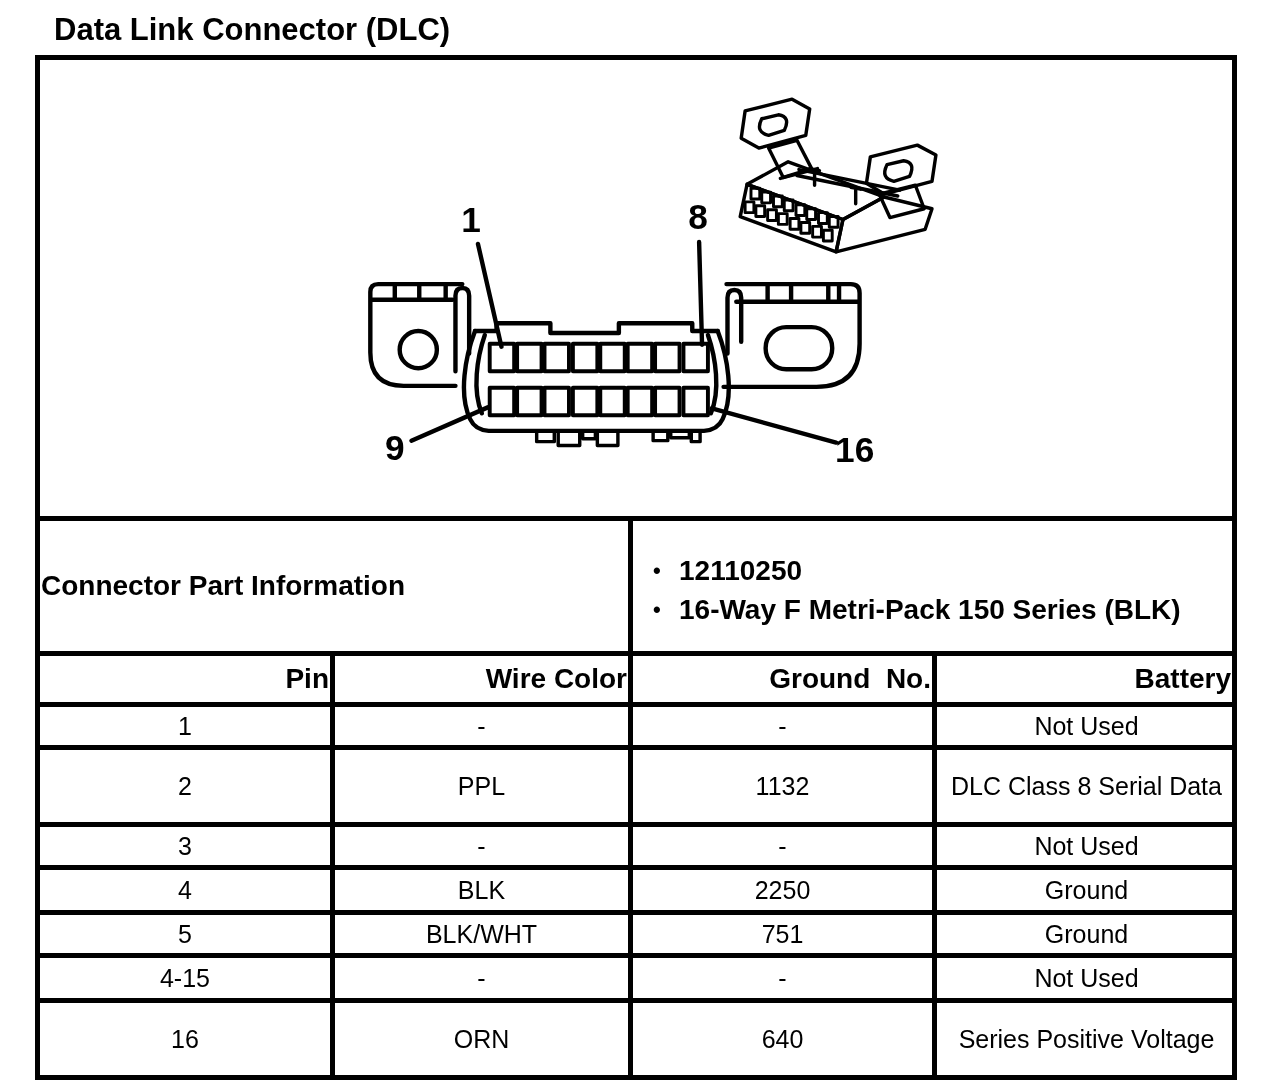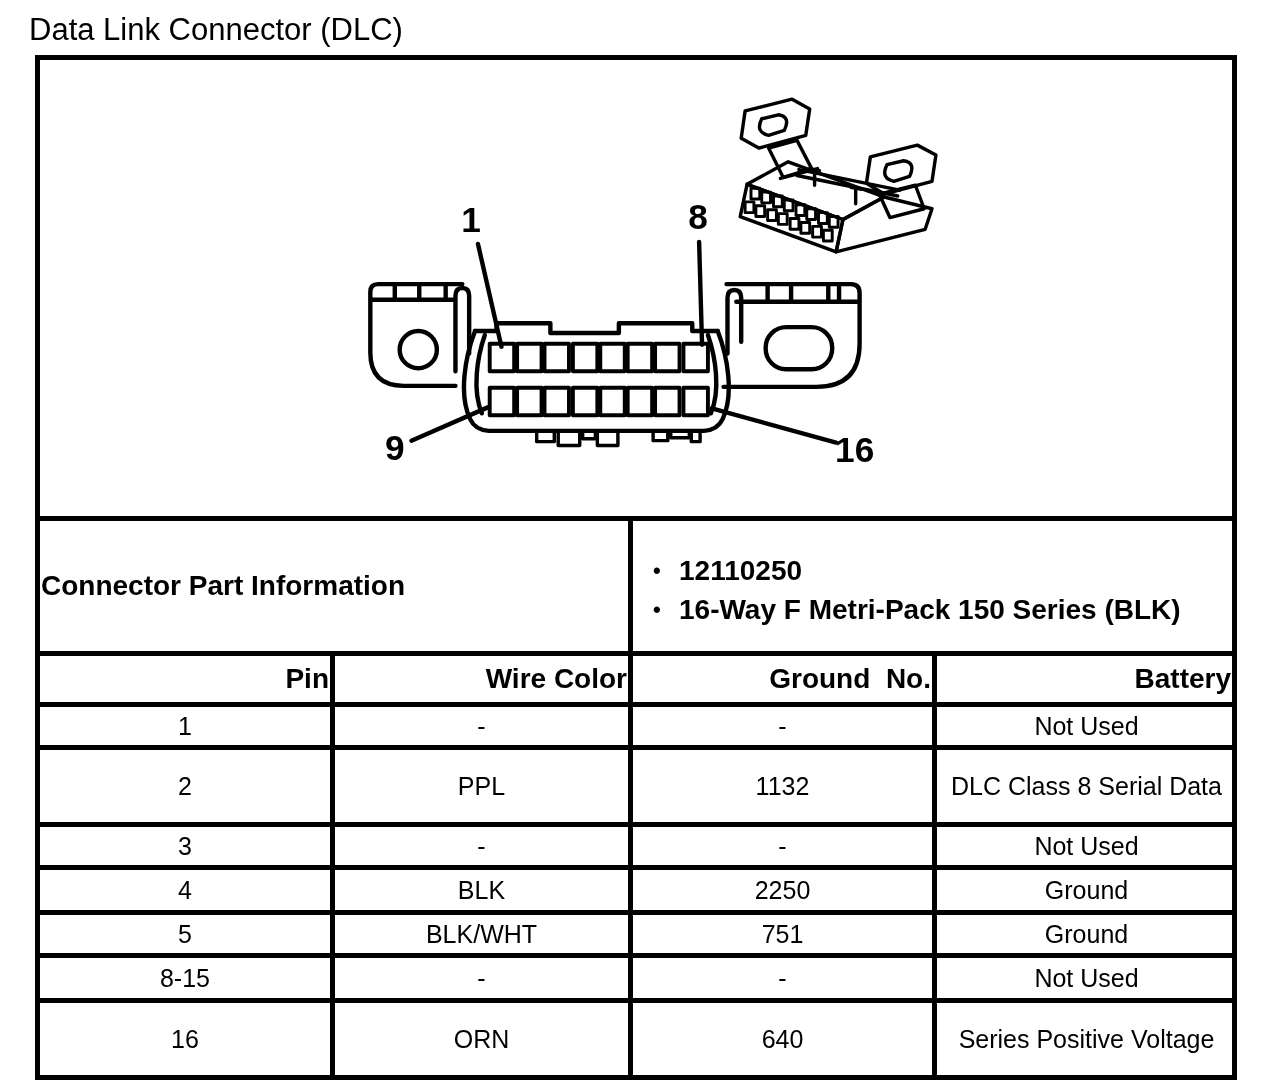--- a/index.html
+++ b/index.html
@@ -1,18 +1,18 @@
 <!DOCTYPE html>
 <html><head>
 <meta charset="utf-8">
 <style>
   html,body{margin:0;padding:0;background:#ffffff;}
   .page{position:relative;width:1264px;height:1082px;background:#ffffff;overflow:hidden;
         font-family:"Liberation Sans","DejaVu Sans",sans-serif;color:#000;}
-  .title{position:absolute;left:29px;top:12px;font-size:31px;font-weight:normal;white-space:nowrap;}
+  .title{position:absolute;left:54px;top:12px;font-size:31px;font-weight:bold;white-space:nowrap;}
   table.main{position:absolute;left:35px;top:55px;width:1197px;border-collapse:collapse;
              table-layout:fixed;}
   table.main td{border:5px solid #000;vertical-align:middle;overflow:hidden;}
   td.figure-cell{height:456px;padding:0;}
   td.figure-cell svg{display:block;width:100%;height:100%;}
   td.pi-label{height:122px;text-align:left;font-size:28px;font-weight:bold;}
   td.pi-values{height:122px;vertical-align:top;padding:8px 4px 0 20px;font-size:28px;font-weight:bold;}
   .bullet-line{display:flex;line-height:39px;}
   .bullet{width:26px;flex:0 0 26px;font-size:22px;}
   tr.head td{height:44px;text-align:right;font-size:28px;font-weight:bold;white-space:pre-wrap;}
@@ -194,21 +194,21 @@
       <td>2250</td>
       <td class="fn">Ground</td>
     </tr>
     <tr class="datarow r-s">
       <td>5</td>
       <td>BLK/WHT</td>
       <td>751</td>
       <td class="fn">Ground</td>
     </tr>
     <tr class="datarow r-m">
-      <td>8-15</td>
+      <td>4-15</td>
       <td>-</td>
       <td>-</td>
       <td class="fn">Not Used</td>
     </tr>
     <tr class="datarow r-l">
       <td>16</td>
       <td>ORN</td>
       <td>640</td>
       <td class="fn">Series Positive Voltage</td>
     </tr>

